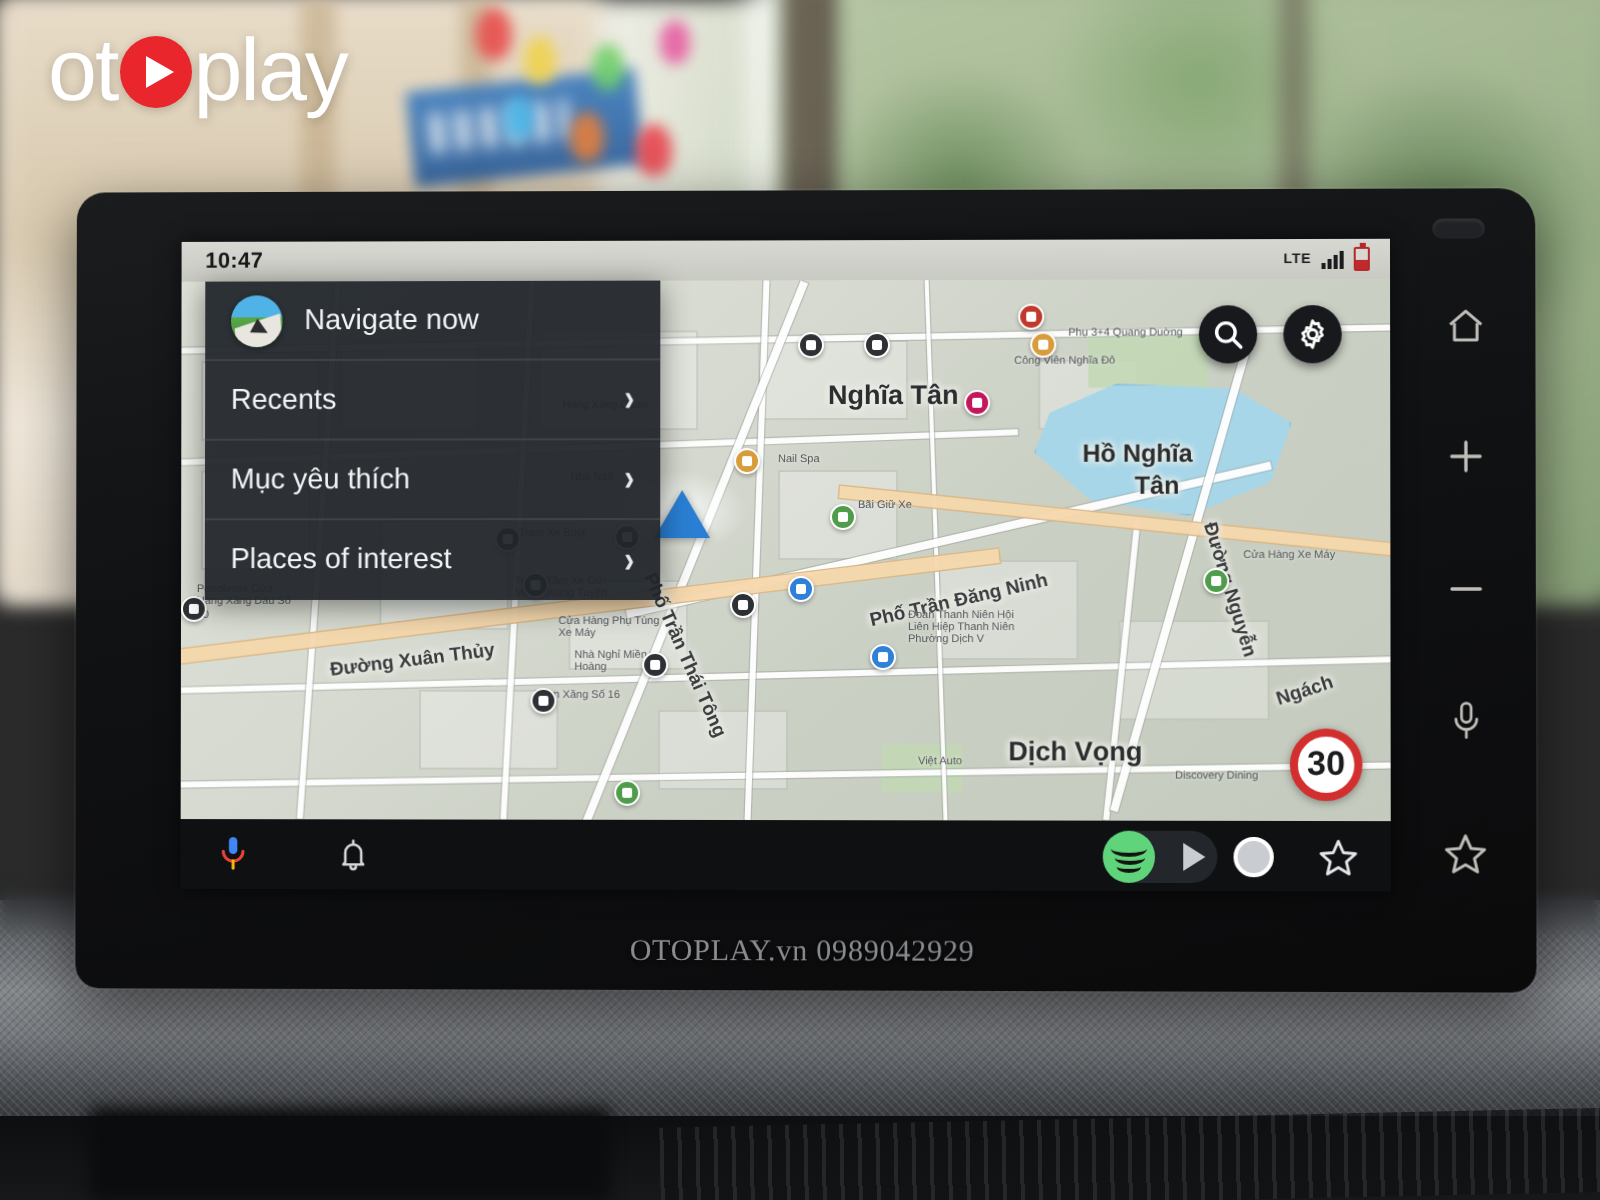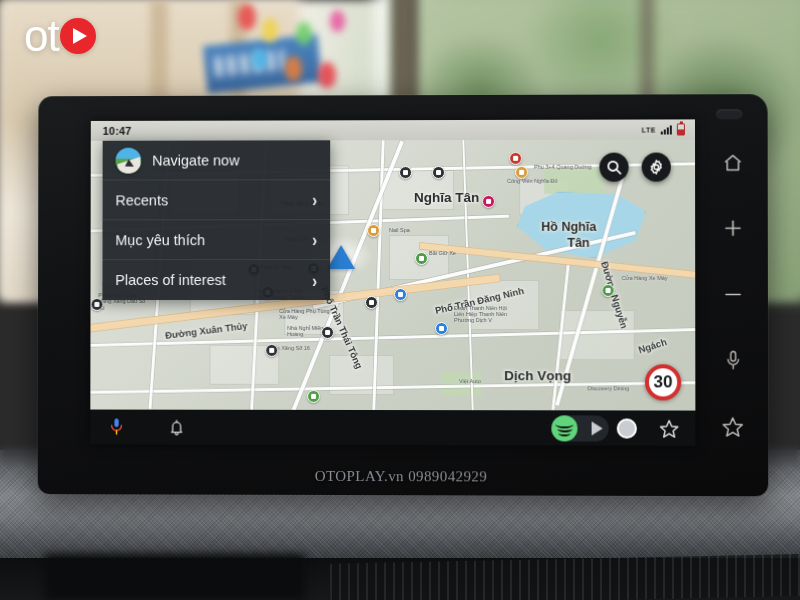--- a/index.html
+++ b/index.html
@@ -364,20 +364,21 @@
   <div class="dash">
     <div class="dash-lip"></div>
     <div class="vent"></div>
   </div>
   <div class="console-blk"></div>
 </div>
 
 <div id="logo">
   <span class="lp1">ot</span>
   <span class="playmark"></span>
+  <span class="lp2">play</span>
 </div>
 
 <div id="device">
   <div class="sensor"></div>
 
   <div id="screen">
 
     <div id="map">
 
       <div class="block" style="left:10px;top:40px;width:60px;height:40px"></div>

